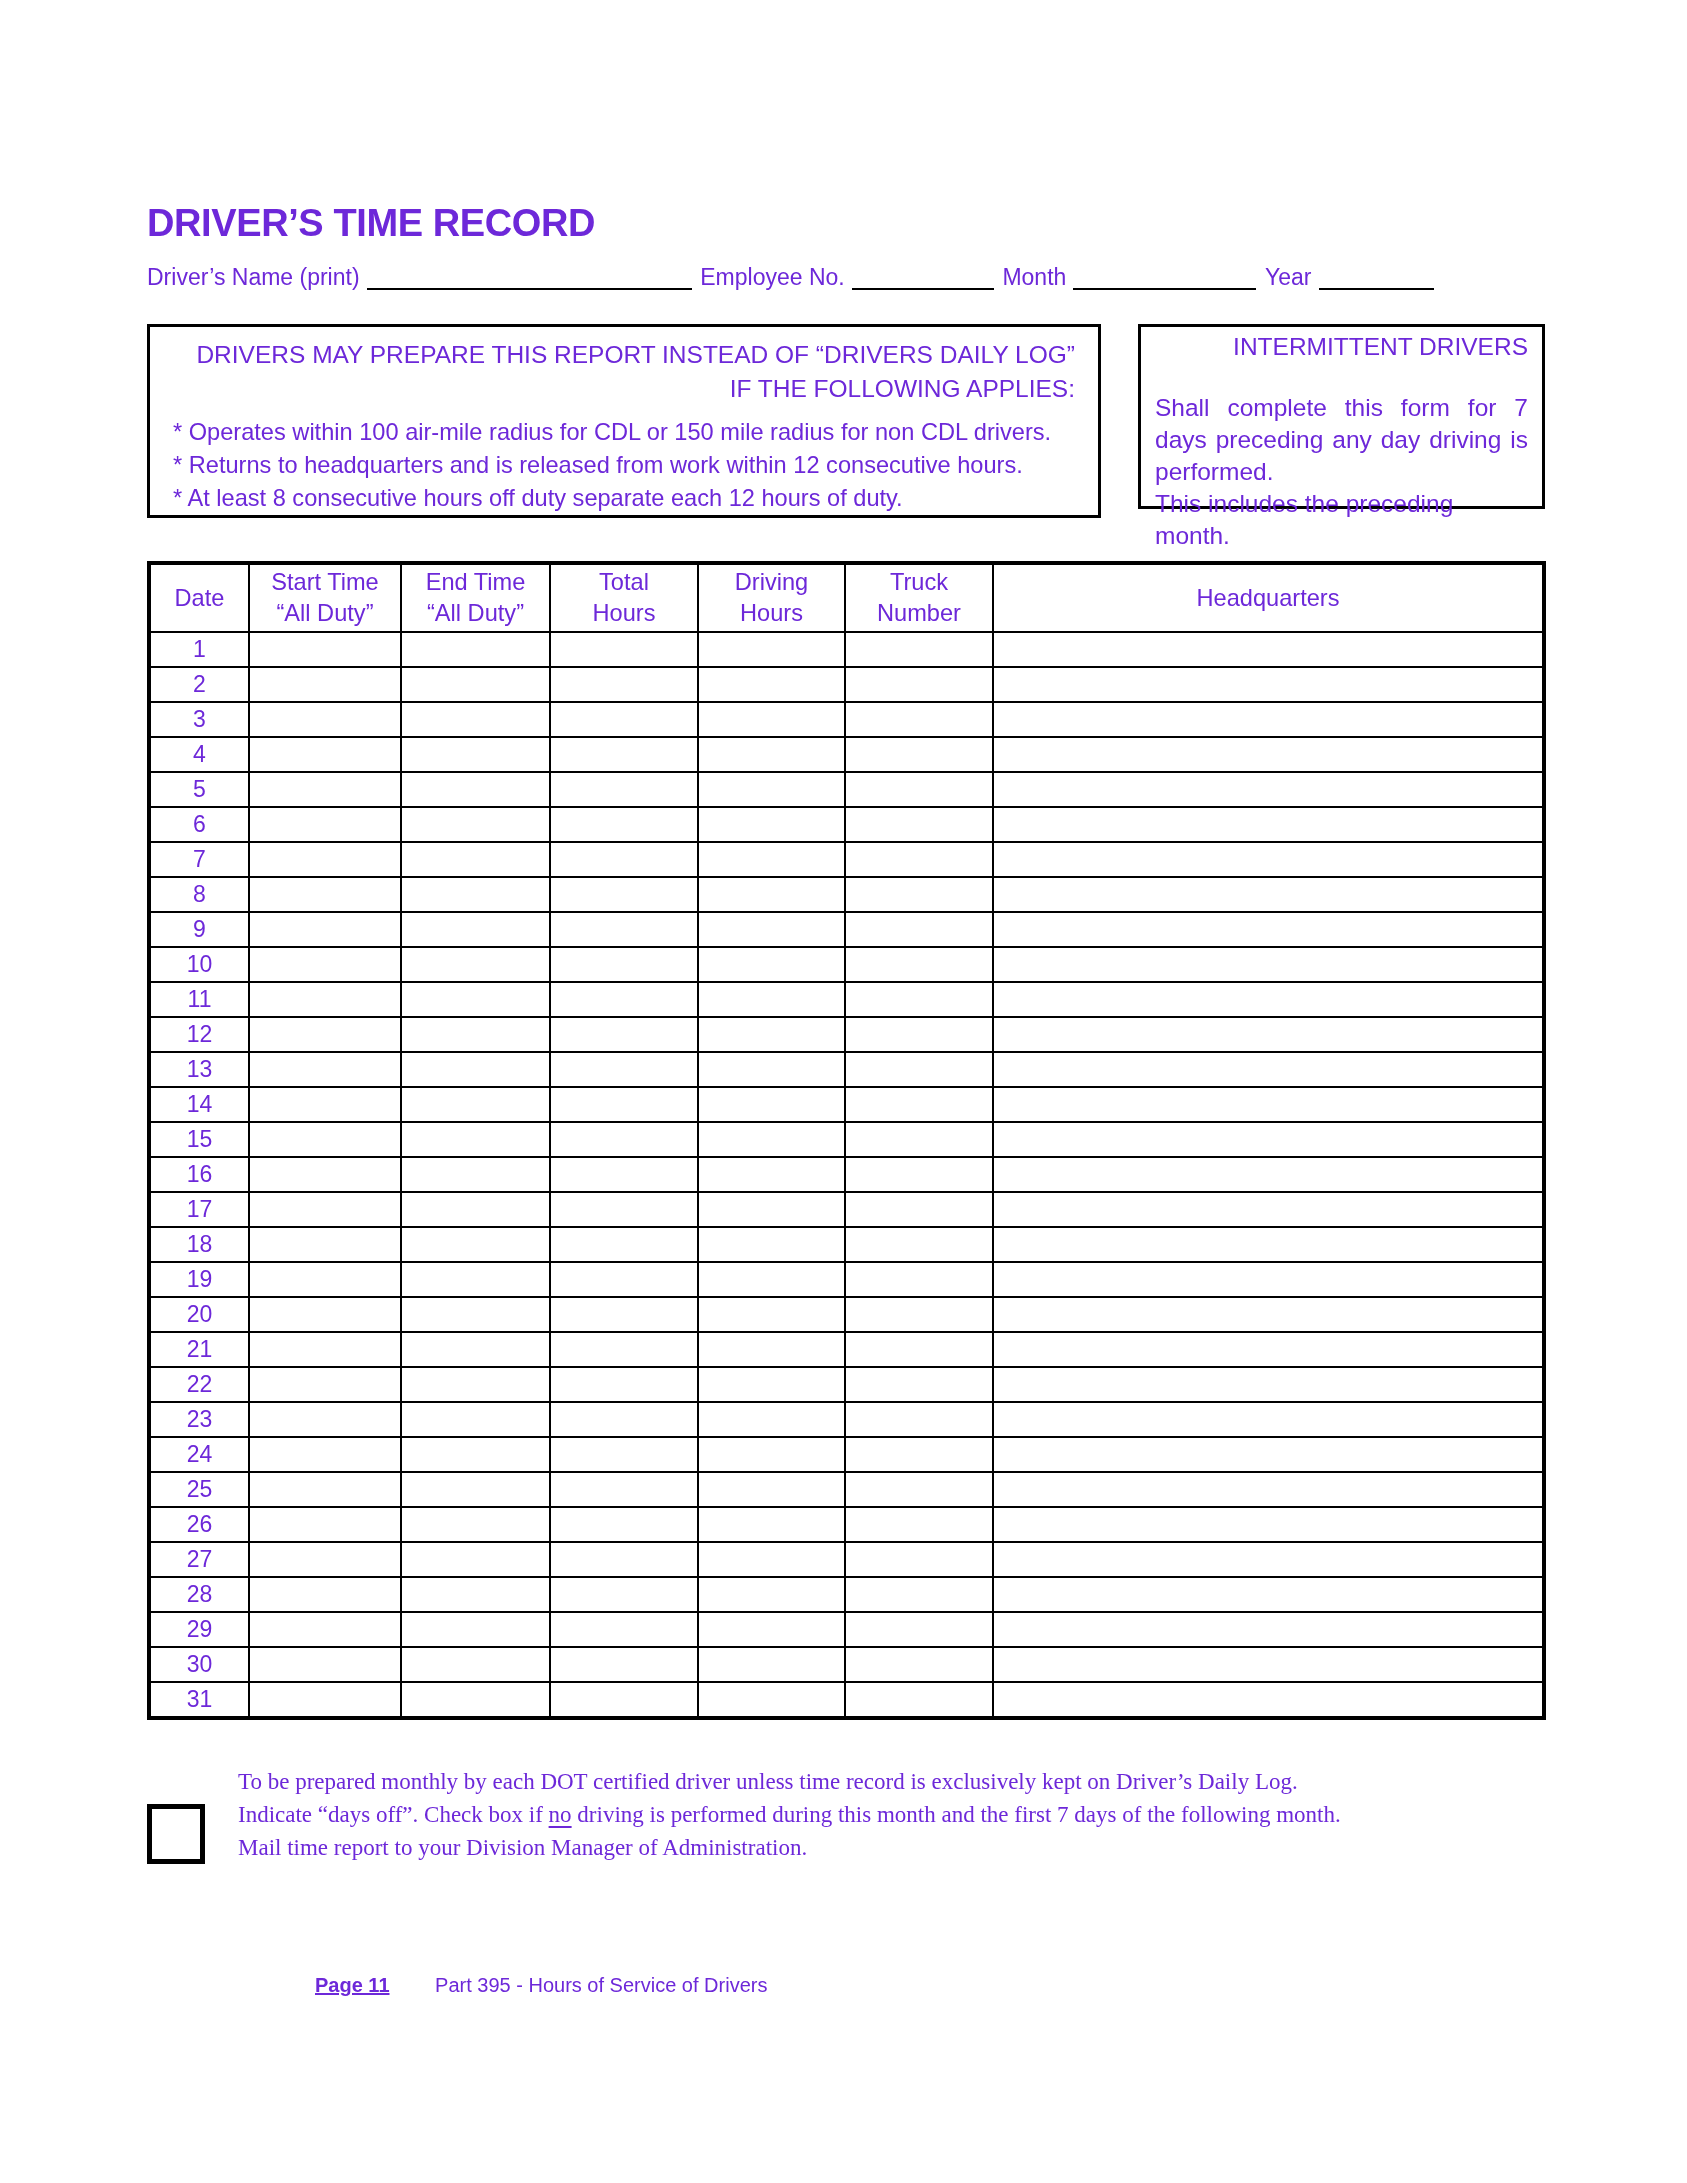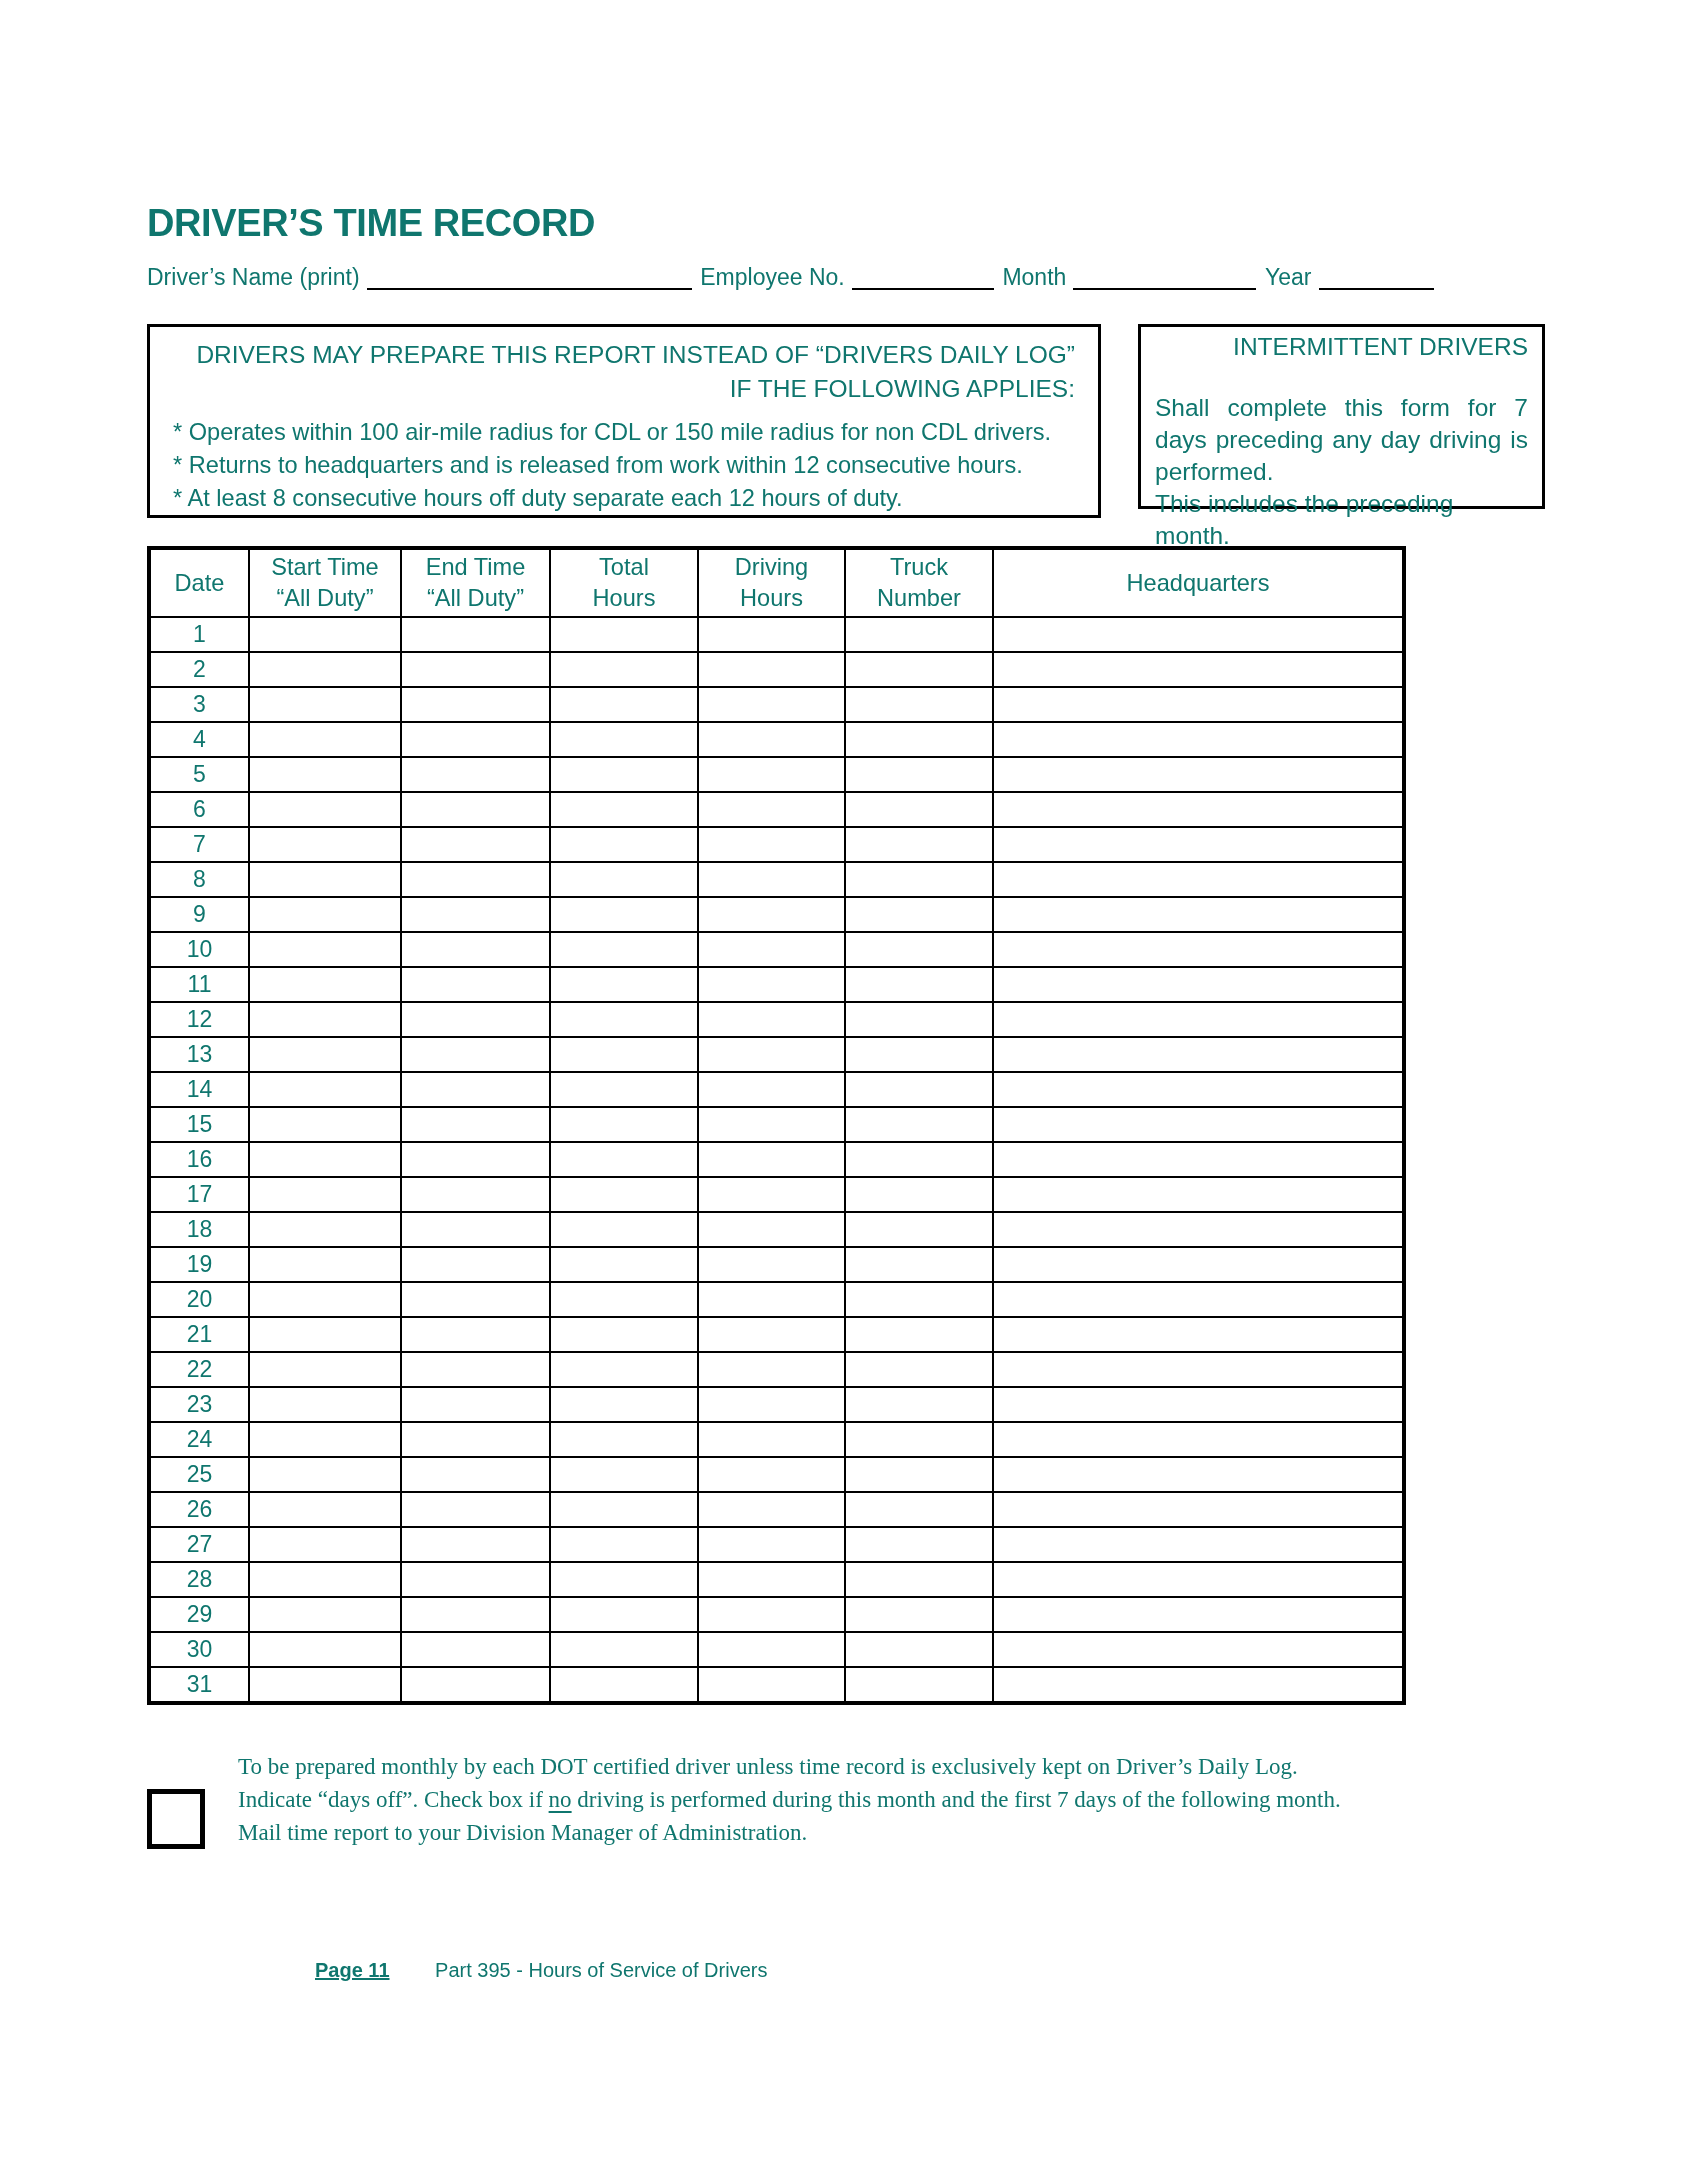--- a/index.html
+++ b/index.html
@@ -1,19 +1,19 @@
 <!DOCTYPE html>
 <html style="font-size:14px"><head>
 <meta charset="utf-8">
 <style>
   html,body{margin:0;padding:0;background:#ffffff;}
   .page{
     position:relative;
     width:1687px;height:2184px;
-    background:#ffffff;color:#0f766e;
+    background:#ffffff;color:#6d28d9;
     font-family:"Liberation Sans", sans-serif;
     overflow:hidden;
   }
   .content{position:absolute;left:147px;top:0;width:1399px;}
 
   
   .title{
     margin:203px 0 0 0;
     font-size:38px;line-height:40px;font-weight:700;
     letter-spacing:-0.4px;
@@ -35,21 +35,21 @@
   .box.right{width:407px;height:185px;padding:3px 14px 0 14px;}
   .box-title{text-align:right;font-size:24.5px;line-height:34px;}
   .bullets{margin-top:10.5px;font-size:23.6px;line-height:33px;}
   .bullets div{white-space:nowrap;}
   .rbody{font-size:24.5px;line-height:32px;margin:12.2px 0 0 0;}
   .rbody.just{text-align:justify;margin-top:28px;}
   .rbody.follow{margin:0;}
 
   
   table.record{
-    border-collapse:collapse;margin-top:28px;width:1259px;table-layout:fixed;
+    border-collapse:collapse;margin-top:43px;width:1399px;table-layout:fixed;
     border:4.4px solid #000;
   }
   table.record th, table.record td{border:2.6px solid #000;padding:0;}
   table.record th{
     font-weight:400;font-size:23.6px;line-height:31px;
     white-space:pre-line;height:66px;vertical-align:middle;text-align:center;
   }
   table.record td{height:33px;}
   td.date{text-align:center;font-size:23px;}
   col.c0{width:100px;} col.c1{width:152px;} col.c2{width:149px;}

